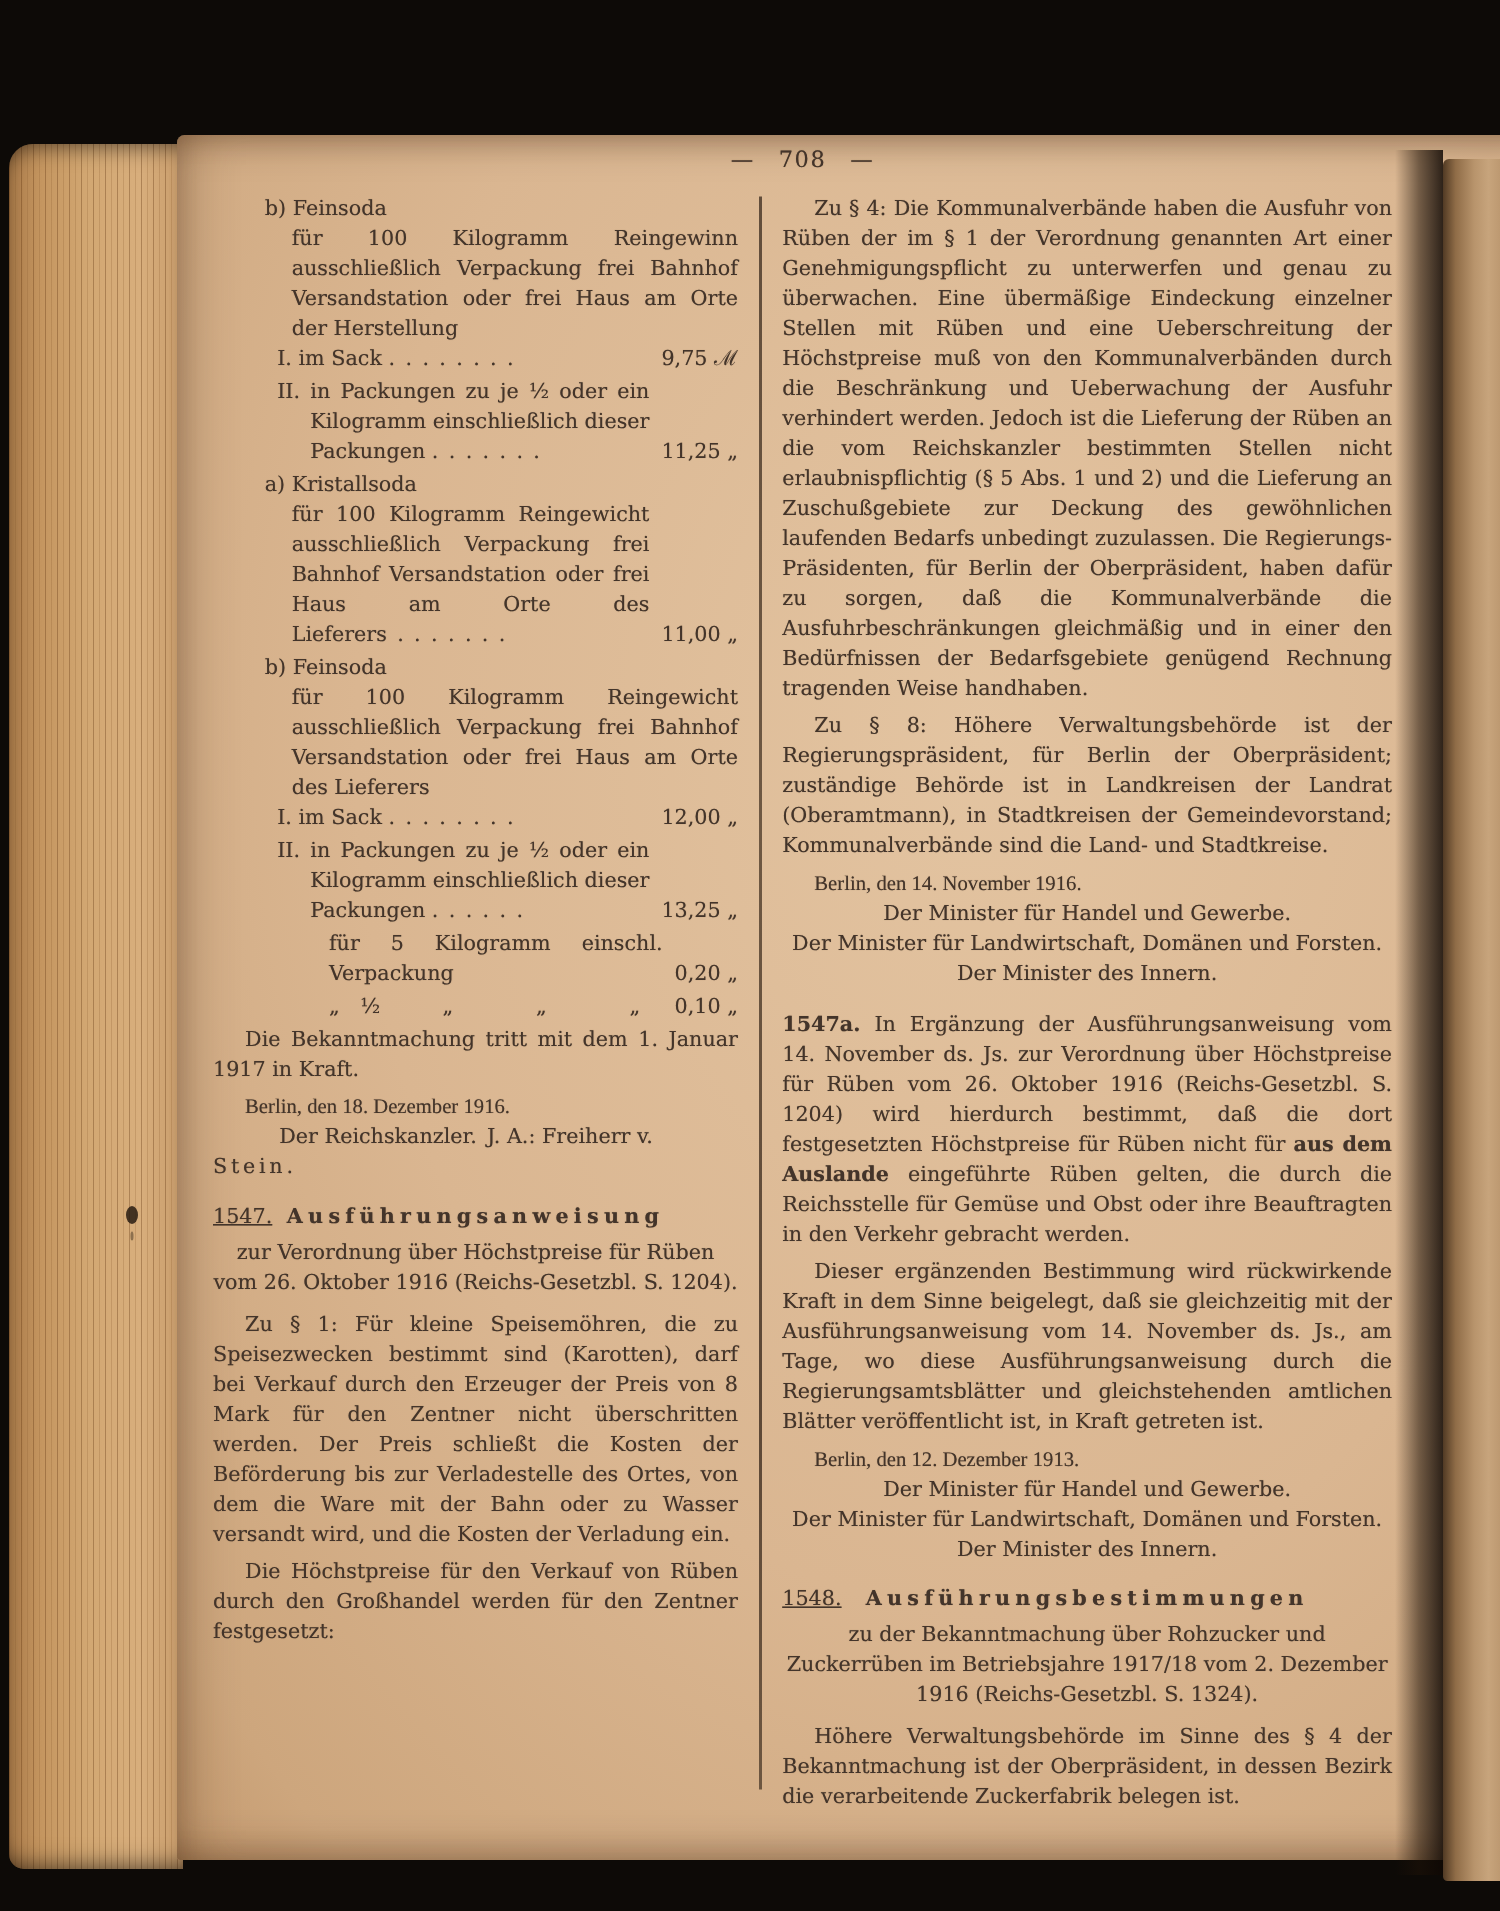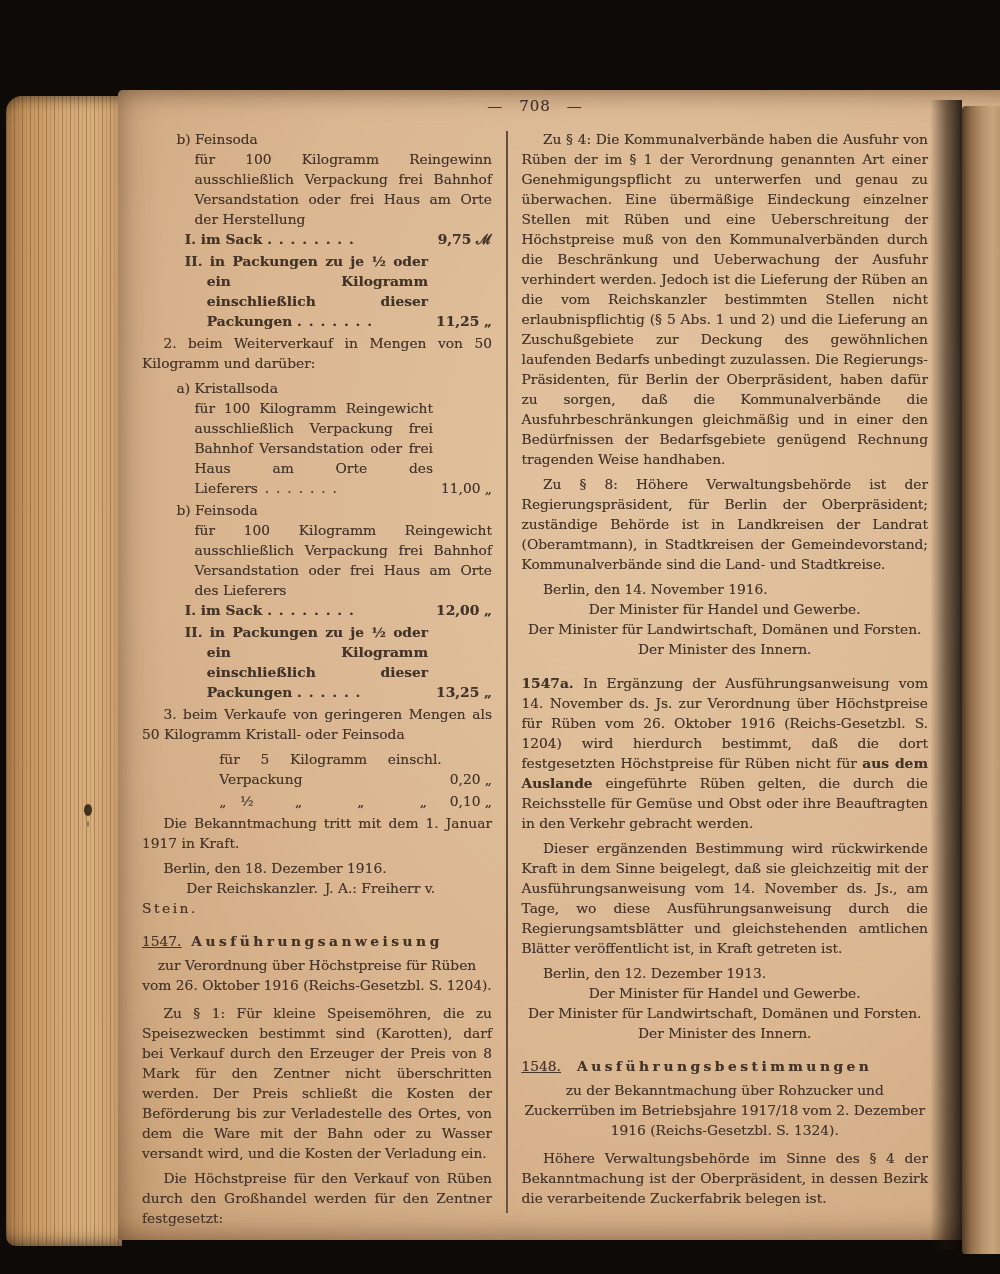--- a/index.html
+++ b/index.html
@@ -70,29 +70,29 @@
 
   .p{margin:0 0 5px;text-align:justify;text-indent:1.55em;}
   .p.noind{text-indent:0;}
   .line{margin:0;}
   .just{text-align:justify;}
   .ml-a{margin-left:2.5em;}
   .ml-b{margin-left:3.8em;}
   .pr{display:flex;align-items:flex-end;margin:0 0 2px;}
   .pr-t{flex:1;text-align:justify;}
   .pr-a{padding-left:8px;white-space:nowrap;}
-  .rom{margin-left:3.1em;font-weight:bold;}
+  .rom{margin-left:3.1em;}
   .rom .pr-t{padding-left:1.6em;text-indent:-1.6em;}
   .descrow{margin-left:3.8em;}
   .kg{margin-left:5.6em;}
   .sect{position:relative;margin:13px 0 4px;min-height:20px;}
   .sect-num{position:absolute;left:0;top:0;text-decoration:underline;}
   .sect-title{display:block;text-align:center;font-weight:bold;letter-spacing:3.5px;}
   .subt{font-weight:normal;text-align:center;margin:1px 0 8px;line-height:20px;}
-  .date{text-indent:1.55em;margin:0;}
+  .date{text-indent:1.55em;margin:0;font-family:Liberation Serif, serif;}
   .sig{text-indent:3.2em;margin:0 0 2px;}
   .min{text-align:center;margin:0;}
   .spaced{letter-spacing:2.5px;}
   b{font-weight:bold;}
 </style>
 </head>
 <body>
 
 <div class="scan">
   <div class="edge-stack"></div>
@@ -109,40 +109,38 @@
           <div class="line ml-b just">für 100 Kilogramm Reingewinn ausschließlich Verpackung frei Bahnhof Versandstation oder frei Haus am Orte der Herstellung</div>
           <div class="pr rom">
             <span class="pr-t">I. im Sack . . . . . . . .</span>
             <span class="pr-a">9,75 ℳ</span>
           </div>
           <div class="pr rom">
             <span class="pr-t">II. in Packungen zu je ½ oder ein Kilogramm einschließlich dieser Packungen . . . . . . .</span>
             <span class="pr-a">11,25 „</span>
           </div>
 
-          <div class="p">2. beim Weiterverkauf in Mengen von 50 Kilogramm und darüber:</div>
 
           <div class="line ml-a">a) Kristallsoda</div>
           <div class="pr descrow">
             <span class="pr-t">für 100 Kilogramm Reingewicht ausschließlich Verpackung frei Bahnhof Versandstation oder frei Haus am Orte des Lieferers . . . . . . .</span>
             <span class="pr-a">11,00 „</span>
           </div>
 
           <div class="line ml-a">b) Feinsoda</div>
           <div class="line ml-b just">für 100 Kilogramm Reingewicht ausschließlich Verpackung frei Bahnhof Versandstation oder frei Haus am Orte des Lieferers</div>
           <div class="pr rom">
             <span class="pr-t">I. im Sack . . . . . . . .</span>
             <span class="pr-a">12,00 „</span>
           </div>
           <div class="pr rom">
             <span class="pr-t">II. in Packungen zu je ½ oder ein Kilogramm einschließlich dieser Packungen . . . . . .</span>
             <span class="pr-a">13,25 „</span>
           </div>
 
-          <div class="p">3. beim Verkaufe von geringeren Mengen als 50 Kilogramm Kristall- oder Feinsoda</div>
 
           <div class="pr kg">
             <span class="pr-t">für 5 Kilogramm einschl. Verpackung</span>
             <span class="pr-a">0,20 „</span>
           </div>
           <div class="pr kg">
             <span class="pr-t">„ ½   „    „    „</span>
             <span class="pr-a">0,10 „</span>
           </div>
 

